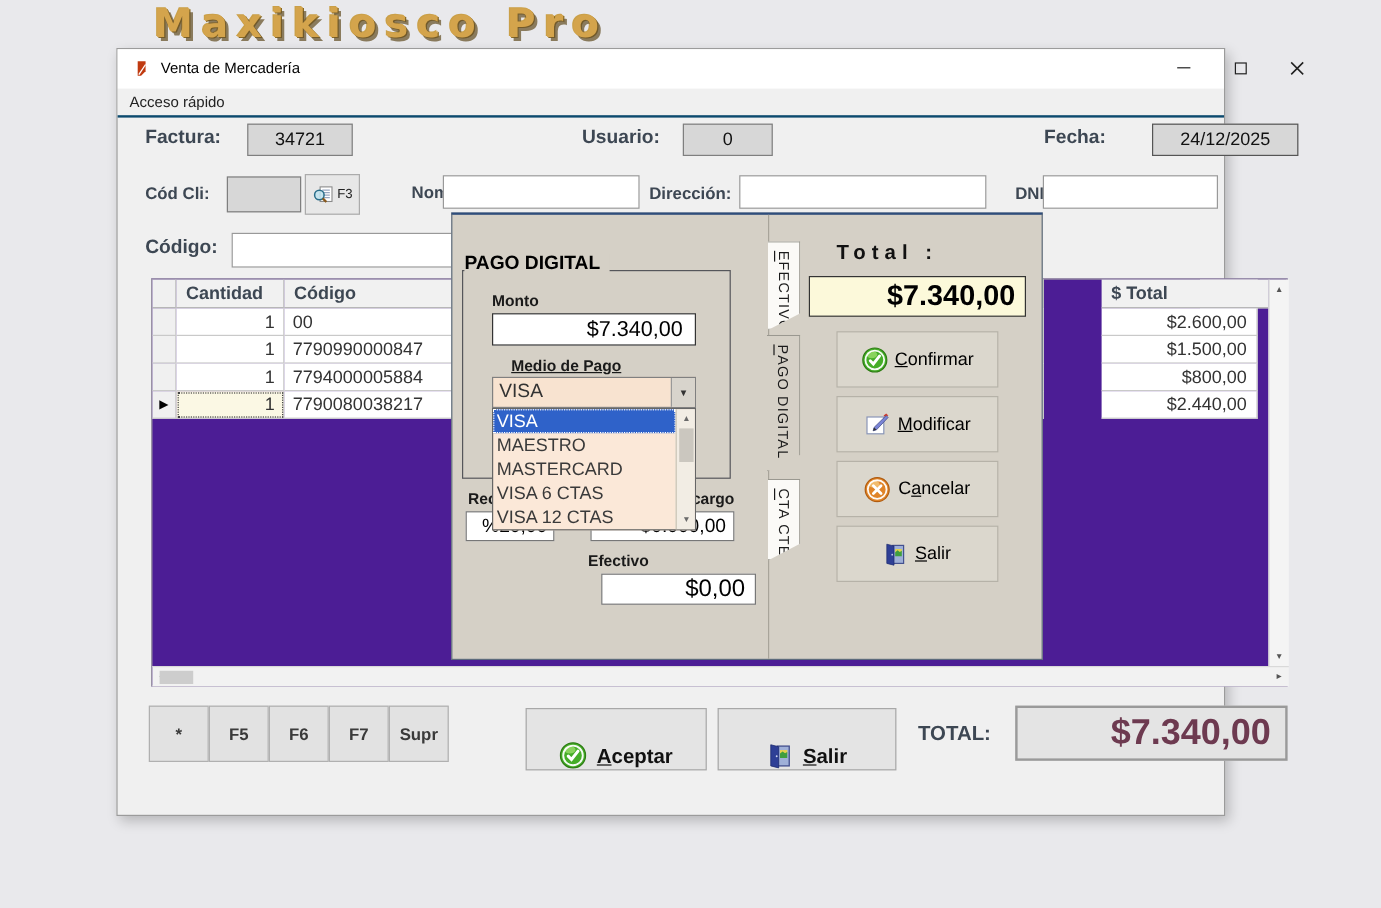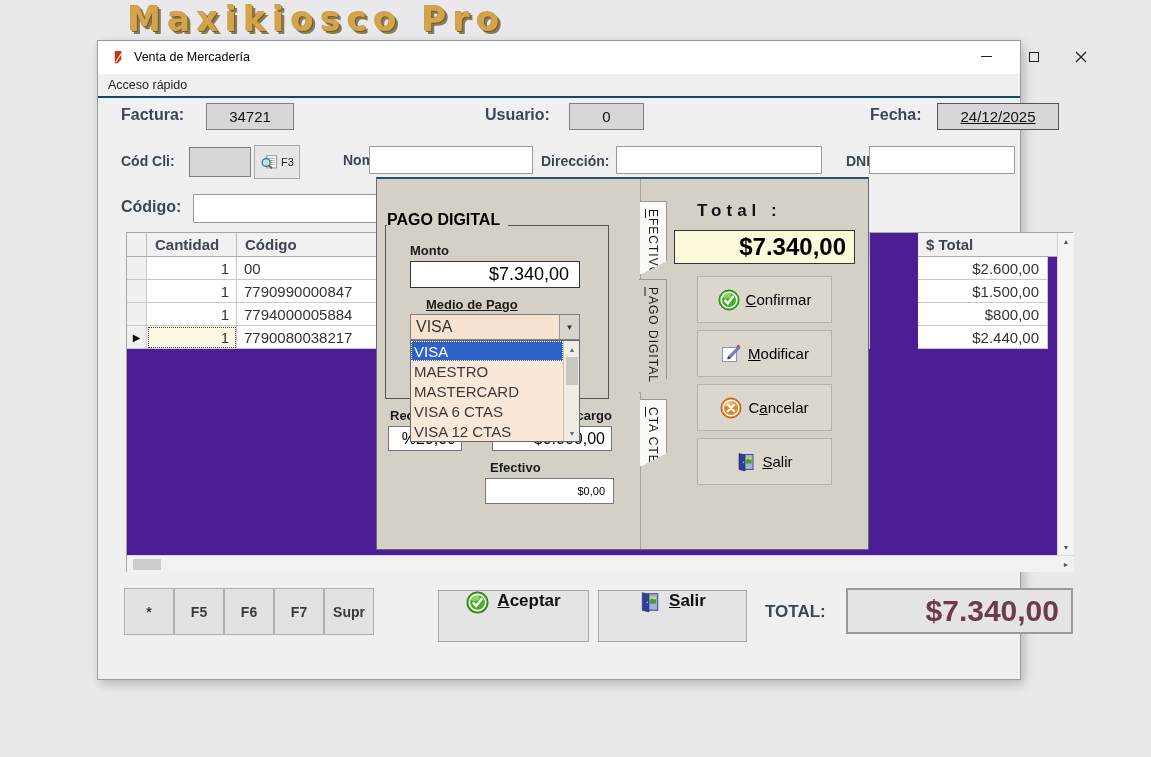--- a/index.html
+++ b/index.html
@@ -83,21 +83,21 @@
   .total-fld { position:absolute; left:297px; top:51px; width:181px; height:34px; background:#fcf9da; border:1px solid #333;
     display:flex; align-items:center; justify-content:flex-end; padding-right:8px; font-size:24px; font-weight:bold; color:#000; }
 
   .dlg-btn { position:absolute; left:320px; width:135px; height:47px; background:#dbd7cd; border:1px solid #b6b2a8;
     display:flex; align-items:center; justify-content:center; gap:6px; font-size:15px; color:#000; cursor:default; }
 
   
   .key-btn { position:absolute; top:547px; width:50px; height:47px; background:#e2e2e2; border:1px solid #b0b0b0;
     display:flex; align-items:center; justify-content:center; font-size:14px; font-weight:bold; color:#3a3a3a; }
   .big-btn { position:absolute; top:549px; height:52px; background:#e4e4e4; border:1px solid #a8a8a8;
-    display:flex; align-items:flex-start; justify-content:center; gap:8px; font-size:17px; font-weight:600; color:#111; }
+    display:flex; align-items:flex-end; justify-content:center; gap:8px; font-size:17px; font-weight:600; color:#111; }
   .footer-total-lbl { position:absolute; left:667px; top:561px; font-size:17px; font-weight:bold; color:#3d4753; }
   .footer-total { position:absolute; left:748px; top:547px; width:227px; height:46px; background:#e4e4e4; border:2px solid #9a9a9a;
     display:flex; align-items:center; justify-content:flex-end; padding-right:12px; font-size:30px; font-weight:bold; color:#6d3a50; }
 
   .icon { display:inline-flex; align-items:center; justify-content:center; }
 </style>
 </head>
 <body>
 
 <div class="page">
@@ -131,21 +131,21 @@
 
     <div class="menubar">
       <span class="menu-item">Acceso rápido</span>
     </div>
 
     <span class="lbl" style="left:23px;top:65px;font-size:16px;">Factura:</span>
     <div class="fld gray" style="left:108px;top:62px;width:88px;height:27px;">34721</div>
     <span class="lbl" style="left:387px;top:65px;font-size:16px;">Usuario:</span>
     <div class="fld gray" style="left:471px;top:62px;width:75px;height:27px;">0</div>
     <span class="lbl" style="left:772px;top:65px;font-size:16px;">Fecha:</span>
-    <div class="fld gray" style="left:839px;top:62px;width:122px;height:27px;border-color:#555;text-decoration:underline;">24/12/2025</div>
+    <div class="fld gray" style="left:862px;top:62px;width:122px;height:27px;border-color:#555;">24/12/2025</div>
 
     <span class="lbl" style="left:23px;top:112px;font-size:14px;">Cód Cli:</span>
     <div class="fld gray" style="left:91px;top:106px;width:62px;height:30px;"></div>
     <div class="fld" style="left:156px;top:104px;width:46px;height:34px;background:#e7e7e7;border:1px solid #ababab;justify-content:center;gap:3px;">
       <span class="icon">
         <svg width="18" height="17" viewBox="0 0 20 18">
           <rect x="7.5" y="1.5" width="11" height="13.5" fill="#fff" stroke="#8a8a8a"></rect>
           <path d="M9.5 4.5 h7 M9.5 6.8 h7 M9.5 9.1 h7 M9.5 11.4 h7" stroke="#9aa7c0" stroke-width="1"></path>
           <circle cx="6.8" cy="9" r="4.4" fill="#bfe3ee" fill-opacity="0.85" stroke="#2a6e8a" stroke-width="1.4"></circle>
           <path d="M9.9 12.1 l3.4 3.4" stroke="#8a5a1e" stroke-width="2.2"></path>
@@ -229,21 +229,21 @@
           <span>▼</span>
         </span>
       </div>
 
       <span class="dlg-lbl" style="left:13px;top:229px;">Recargo</span>
       <span class="dlg-lbl" style="left:150px;top:229px;width:85px;text-align:right;">$ Recargo</span>
       <div class="dlg-fld" style="left:11px;top:247px;width:74px;height:25px;font-size:16px;padding-right:5px;border-color:#777;">%20,00</div>
       <div class="dlg-fld" style="left:115px;top:247px;width:120px;height:25px;font-size:16px;padding-right:6px;border-color:#777;">$0.000,00</div>
 
       <span class="dlg-lbl" style="left:113px;top:281px;">Efectivo</span>
-      <div class="dlg-fld" style="left:108px;top:299px;width:129px;height:26px;font-size:11px;padding-right:8px;border-color:#777;">$0,00</div>
+      <div class="dlg-fld" style="left:124px;top:299px;width:129px;height:26px;font-size:20px;padding-right:8px;border-color:#777;">$0,00</div>
 
       <div class="droplist">
         <div class="dl-items">
           <div class="dl-item selected">VISA</div>
           <div class="dl-item">MAESTRO</div>
           <div class="dl-item">MASTERCARD</div>
           <div class="dl-item">VISA 6 CTAS</div>
           <div class="dl-item">VISA 12 CTAS</div>
         </div>
         <div class="dl-scroll">

